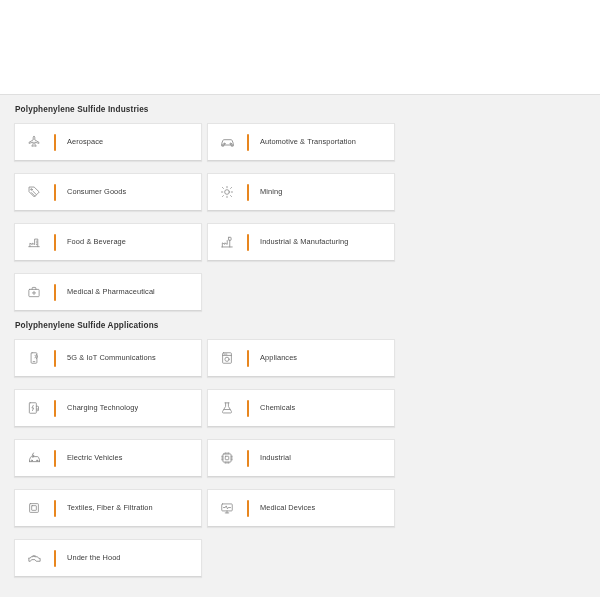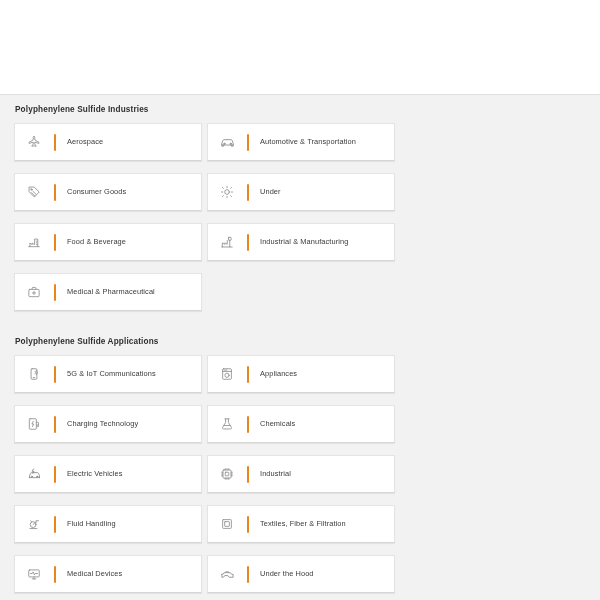--- a/index.html
+++ b/index.html
@@ -29,21 +29,21 @@
   }
 
   .content-panel {
     background: #f2f2f2;
     border-top: 1px solid #dfdfdf;
     padding: 10px 14px 14px 14px;
     box-sizing: border-box;
   }
 
   .section { margin: 0 0 6px 0; }
-  .section.second { margin-top: 26px; }
+  .section.second { margin-top: 10px; }
 
   .section-title {
     font-size: 8.2px;
     font-weight: bold;
     color: #2f2f2f;
     letter-spacing: 0.15px;
     margin: 0 0 9px 1px;
     line-height: 1.1;
   }
 
@@ -155,21 +155,21 @@
         </div>
 
         <div class="card">
           <span class="card-icon">
             <svg width="14" height="14" viewBox="0 0 24 24" fill="none" stroke="currentColor" stroke-width="1.4" stroke-linecap="round" stroke-linejoin="round">
               <circle cx="12" cy="12" r="4"></circle>
               <path d="M12 2.5v2.2M12 19.3v2.2M4.2 4.2l1.6 1.6M18.2 18.2l1.6 1.6M2.5 12h2.2M19.3 12h2.2M4.2 19.8l1.6-1.6M18.2 5.8l1.6-1.6"></path>
             </svg>
           </span>
           <span class="card-bar"></span>
-          <span class="card-label">Under</span>
+          <span class="card-label">Mining</span>
         </div>
 
         <div class="card">
           <span class="card-icon">
             <svg width="14" height="14" viewBox="0 0 24 24" fill="none" stroke="currentColor" stroke-width="1.4" stroke-linecap="round" stroke-linejoin="round">
               <path d="M3 20h18"></path>
               <path d="M5 20v-6l4 2.4V14l4 2.4V7h5.5v13"></path>
               <path d="M16 10.5h1.2M16 13.5h1.2M16 16.5h1.2"></path>
             </svg>
           </span>
@@ -280,33 +280,20 @@
             <svg width="14" height="14" viewBox="0 0 24 24" fill="none" stroke="currentColor" stroke-width="1.4" stroke-linecap="round" stroke-linejoin="round">
               <rect x="5" y="5" width="14" height="14" rx="1.6"></rect>
               <rect x="9" y="9" width="6" height="6" rx="0.8"></rect>
               <path d="M9 2.8v2.2M12 2.8v2.2M15 2.8v2.2M9 19v2.2M12 19v2.2M15 19v2.2M2.8 9H5M2.8 12H5M2.8 15H5M19 9h2.2M19 12h2.2M19 15h2.2"></path>
             </svg>
           </span>
           <span class="card-bar"></span>
           <span class="card-label">Industrial</span>
         </div>
 
-        <div class="card">
-          <span class="card-icon">
-            <svg width="14" height="14" viewBox="0 0 24 24" fill="none" stroke="currentColor" stroke-width="1.4" stroke-linecap="round" stroke-linejoin="round">
-              <circle cx="10.5" cy="13" r="5"></circle>
-              <path d="M10.5 13L14 9.6"></path>
-              <path d="M15.5 10.2V6.4h4.2"></path>
-              <path d="M5 19.8h12"></path>
-              <path d="M8 8.2L6.2 6.4"></path>
-            </svg>
-          </span>
-          <span class="card-bar"></span>
-          <span class="card-label">Fluid Handling</span>
-        </div>
 
         <div class="card">
           <span class="card-icon">
             <svg width="14" height="14" viewBox="0 0 24 24" fill="none" stroke="currentColor" stroke-width="1.4" stroke-linecap="round" stroke-linejoin="round">
               <rect x="4.5" y="4.5" width="15" height="15" rx="1.2"></rect>
               <rect x="8" y="8" width="8" height="8" rx="0.8"></rect>
             </svg>
           </span>
           <span class="card-bar"></span>
           <span class="card-label">Textiles, Fiber &amp; Filtration</span>

